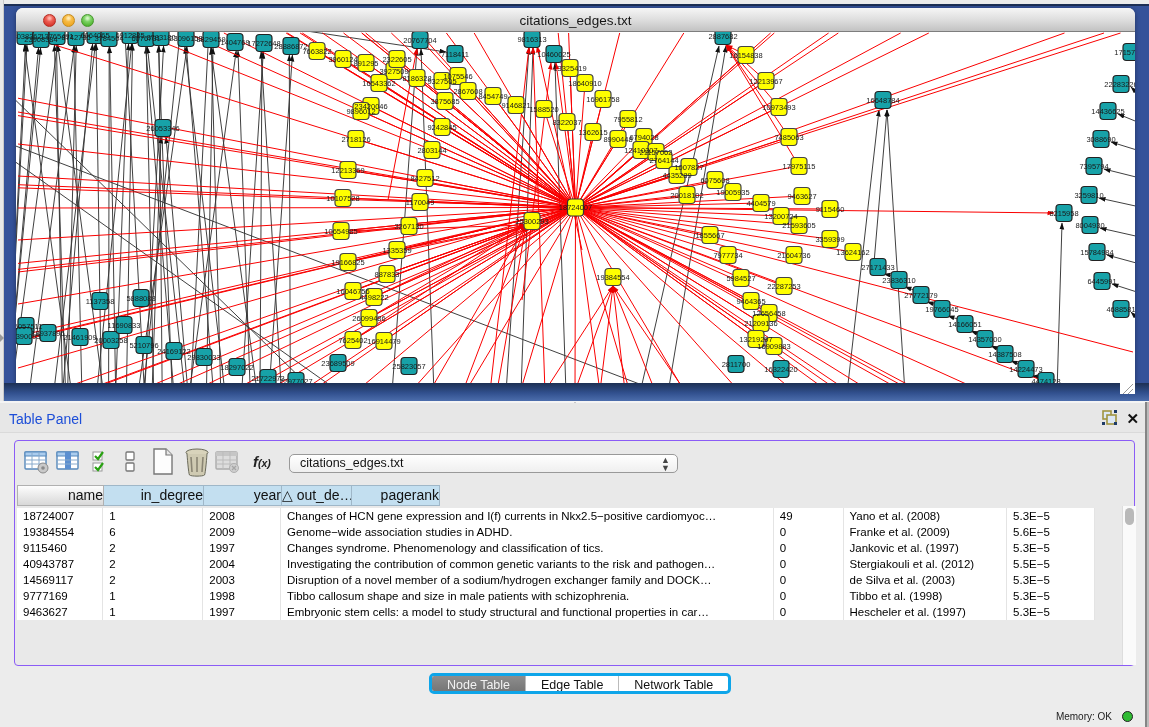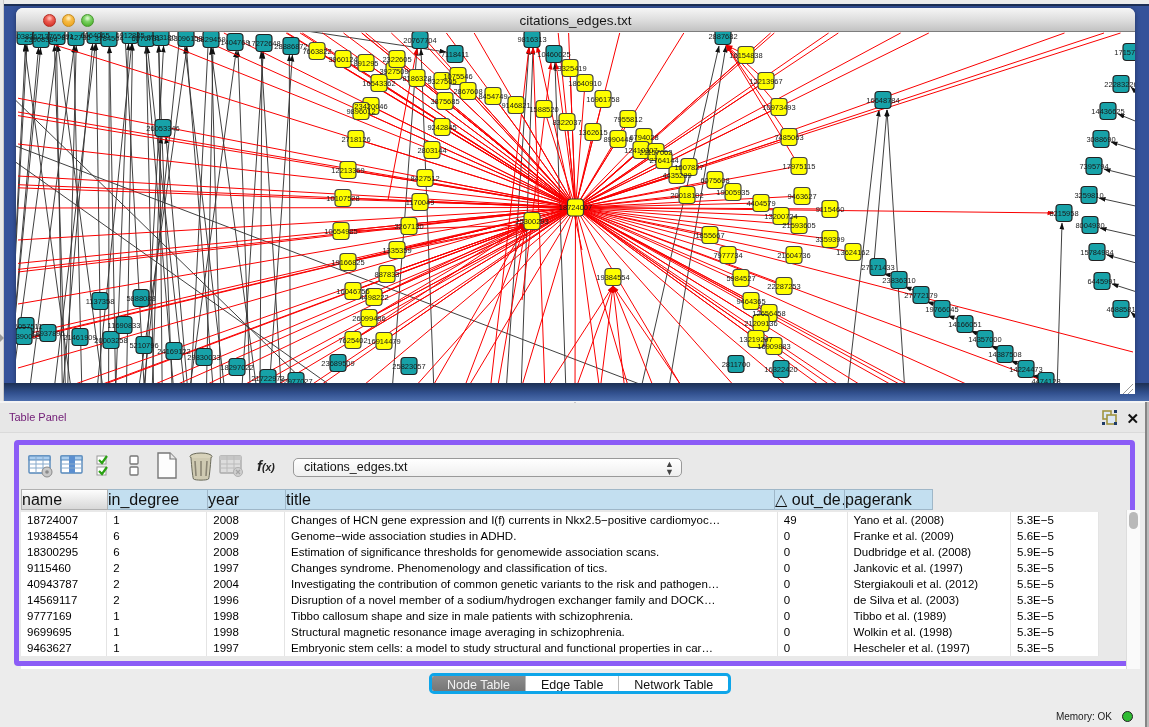--- a/index.html
+++ b/index.html
@@ -10,28 +10,28 @@
 .tl{position:absolute;top:6px;width:13px;height:13px;border-radius:50%}
 .tl.r{left:27px;background:radial-gradient(circle at 50% 30%,#ffb3ab 8%,#ee6156 35%,#d6352b 80%);border:1px solid #b52d24}
 .tl.y{left:46px;background:radial-gradient(circle at 50% 30%,#ffe9b0 8%,#f7bc47 35%,#eda621 80%);border:1px solid #c68b1d}
 .tl.g{left:65px;background:radial-gradient(circle at 50% 30%,#d2f5c3 8%,#7fd468 35%,#4db32e 80%);border:1px solid #47972e}
 .canvas{position:absolute;left:0;top:24px;width:1119px;height:351px;background:#fff;overflow:hidden}
 .band{position:absolute;left:4px;top:383px;width:1145px;height:18px;background:linear-gradient(#1d3054,#31508e 55%,#4c6dac)}
 .grip{position:absolute;left:1120px;top:381px;width:15px;height:13px;background:#fff}
 .splitline{position:absolute;left:0;top:401px;width:1149px;height:2px;background:#f4f4f4}
 .caret{position:absolute;left:571px;top:402px;width:0;height:0;border-left:4px solid transparent;border-right:4px solid transparent;border-bottom:5px solid #8a8a8a}
 .phead{position:absolute;left:0;top:403px;width:1149px;height:30px;background:#e7e7e7;border-bottom:1px solid #dadada}
-.phead .t{position:absolute;left:9px;top:8px;font-size:11px;color:#701a75}
+.phead .t{position:absolute;left:9px;top:8px;font-size:14px;color:#1d4ed8}
 .phx{position:absolute;right:10px;top:7px;font-size:15px;font-weight:bold;color:#111}
-.panel{position:absolute;left:14px;top:440px;width:1121px;height:226px;background:#e9e9e9;border:5px solid #8b5cf6;border-radius:4px}
+.panel{position:absolute;left:14px;top:440px;width:1121px;height:226px;background:#e9e9e9;border:1px solid #8b5cf6;border-radius:4px}
 .tool{position:absolute;left:0;top:0;width:100%;height:44px}
 .combo{position:absolute;left:274px;top:13px;width:389px;height:19px;background:linear-gradient(#fff,#efefef);border:1px solid #999;border-radius:5px;font-size:12.5px;color:#111;line-height:17px;padding-left:10px}
 .combo .st{position:absolute;right:7px;top:1px;font-size:9px;color:#444;line-height:8px;text-align:center}
 .thdr{position:absolute;left:2px;top:44px;width:1078px;height:21px;display:flex}
-.thdr div{background:#c3dff0;border:1px solid #9fb7c8;border-left:none;font-size:16px;text-align:left;line-height:19px;color:#111;overflow:hidden;white-space:nowrap}
+.thdr div{background:#c3dff0;border:1px solid #9fb7c8;border-left:none;font-size:14px;text-align:right;line-height:19px;color:#111;overflow:hidden;white-space:nowrap}
 .thdr div.g{background:linear-gradient(#fdfdfd,#d8d8d8);border:1px solid #b0b0b0}
 table.dt{position:absolute;left:2px;top:67px;width:1078px;border-collapse:collapse;table-layout:fixed;background:#fff}
 table.dt td{font-size:11.5px;color:#000;height:16px;padding:0 0 0 6px;white-space:nowrap;overflow:hidden;border-right:1px solid #e4e4e4}
 td.c1{width:85px}td.c2{width:99px}td.c3{width:77px}td.c4{width:488px}td.c5{width:69px}td.c6{width:162px;}td.c7{width:87px}
 .twhite{position:absolute;left:2px;top:44px;width:1105px;height:180px;background:#fff;z-index:-1}
 .sbar{position:absolute;left:1107px;top:65px;width:14px;height:159px;background:#fafafa;border-left:1px solid #ddd}
 .sbar .th{position:absolute;left:2px;top:2px;width:9px;height:17px;border-radius:5px;background:#b9b9b9}
 .tabs{position:absolute;left:429px;top:673px;height:21px;display:flex;border:3px solid #0ea5e9;border-radius:5px;overflow:hidden;background:#fff}
 .tabs div{font-size:12.5px;line-height:19px;padding:0 15px;color:#111;border-left:1px solid #bbb}
 .tabs div.sel{background:linear-gradient(#8d8d8d,#767676);color:#f2f2f2;border-left:none}
@@ -644,21 +644,20 @@
         <circle cx="19" cy="19" r="4.5" fill="#cfcfcf" stroke="#b0b0b0"></circle>
         <path d="M17,17l4,4M21,17l-4,4" stroke="#a6a6a6" stroke-width="1.3"></path>
       </svg>
 <div style="position:absolute;left:238px;top:12px;font-size:15px;font-style:italic;font-weight:bold;color:#222">f<span style="font-size:10.5px">(x)</span></div>
 <div class="combo">citations_edges.txt<div class="st">▲<br>▼</div></div>
 </div>
 <div class="thdr">
       <div class="g" style="width:87px">name</div>
       <div style="width:100px">in_degree</div>
       <div style="width:78px">year</div>
-      <div style="width:489px">title</div>
       <div style="width:70px">△ out_de…</div>
       <div style="width:88px">pagerank</div>
     </div>
 <table class="dt">
 <tbody>
         <tr>
           <td class="c1">18724007</td>
           <td class="c2">1</td>
           <td class="c3">2008</td>
           <td class="c4">Changes of HCN gene expression and I(f) currents in Nkx2.5−positive cardiomyoc…</td>
@@ -669,71 +668,53 @@
 <tr>
           <td class="c1">19384554</td>
           <td class="c2">6</td>
           <td class="c3">2009</td>
           <td class="c4">Genome−wide association studies in ADHD.</td>
           <td class="c5">0</td>
           <td class="c6">Franke et al. (2009)</td>
           <td class="c7">5.6E−5</td>
         </tr>
 <tr>
-          <td class="c1">18300295</td>
-          <td class="c2">6</td>
-          <td class="c3">2008</td>
-          <td class="c4">Estimation of significance thresholds for genomewide association scans.</td>
-          <td class="c5">0</td>
-          <td class="c6">Dudbridge et al. (2008)</td>
-          <td class="c7">5.9E−5</td>
-        </tr>
-<tr>
           <td class="c1">9115460</td>
           <td class="c2">2</td>
           <td class="c3">1997</td>
           <td class="c4">Changes syndrome. Phenomenology and classification of tics.</td>
           <td class="c5">0</td>
           <td class="c6">Jankovic et al. (1997)</td>
           <td class="c7">5.3E−5</td>
         </tr>
 <tr>
           <td class="c1">40943787</td>
           <td class="c2">2</td>
           <td class="c3">2004</td>
           <td class="c4">Investigating the contribution of common genetic variants to the risk and pathogen…</td>
           <td class="c5">0</td>
           <td class="c6">Stergiakouli et al. (2012)</td>
           <td class="c7">5.5E−5</td>
         </tr>
 <tr>
           <td class="c1">14569117</td>
           <td class="c2">2</td>
-          <td class="c3">1996</td>
+          <td class="c3">2003</td>
           <td class="c4">Disruption of a novel member of a sodium/hydrogen exchanger family and DOCK…</td>
           <td class="c5">0</td>
           <td class="c6">de Silva et al. (2003)</td>
           <td class="c7">5.3E−5</td>
         </tr>
 <tr>
           <td class="c1">9777169</td>
           <td class="c2">1</td>
           <td class="c3">1998</td>
           <td class="c4">Tibbo callosum shape and size in male patients with schizophrenia.</td>
           <td class="c5">0</td>
-          <td class="c6">Tibbo et al. (1989)</td>
-          <td class="c7">5.3E−5</td>
-        </tr>
-<tr>
-          <td class="c1">9699695</td>
-          <td class="c2">1</td>
-          <td class="c3">1998</td>
-          <td class="c4">Structural magnetic resonance image averaging in schizophrenia.</td>
-          <td class="c5">0</td>
-          <td class="c6">Wolkin et al. (1998)</td>
+          <td class="c6">Tibbo et al. (1998)</td>
           <td class="c7">5.3E−5</td>
         </tr>
 <tr>
           <td class="c1">9463627</td>
           <td class="c2">1</td>
           <td class="c3">1997</td>
           <td class="c4">Embryonic stem cells: a model to study structural and functional properties in car…</td>
           <td class="c5">0</td>
           <td class="c6">Hescheler et al. (1997)</td>
           <td class="c7">5.3E−5</td>

